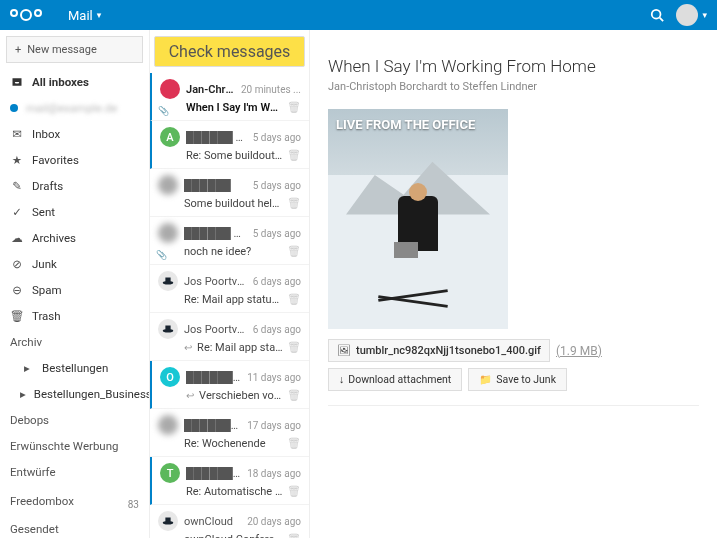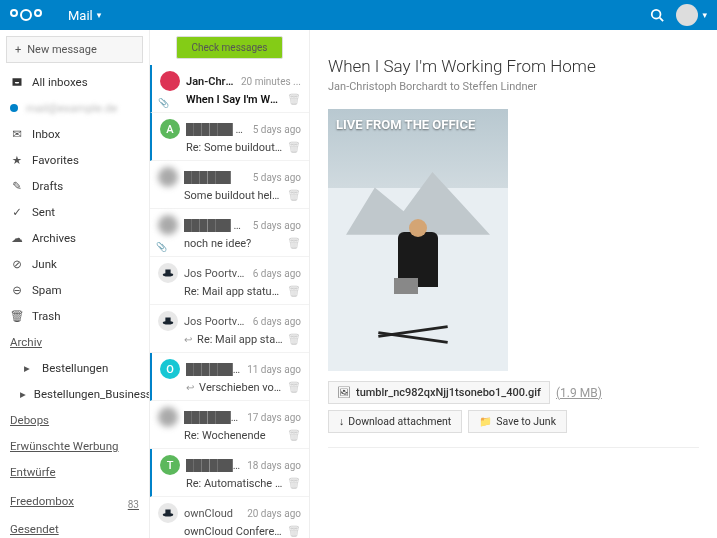--- a/index.html
+++ b/index.html
@@ -14,30 +14,30 @@
 .topbar .spacer { flex: 1; }
 .topbar .search-icon { margin-right: 12px; cursor: pointer; }
 .topbar .avatar { width: 22px; height: 22px; border-radius: 50%; background: #ddd; }
 .topbar .chevron { margin-left: 4px; font-size: 9px; }
 
 .main { display: flex; height: calc(100% - 30px); }
 
 .sidebar { width: 150px; border-right: 1px solid #eee; display: flex; flex-direction: column; overflow-y: auto; }
 .new-msg { margin: 6px; padding: 6px 8px; border: 1px solid #ddd; background: #f7f7f7; cursor: pointer; font-size: 11px; display: flex; align-items: center; gap: 6px; color: #555; }
 .folder-item { padding: 6px 10px; display: flex; align-items: center; gap: 8px; cursor: pointer; font-size: 11.5px; color: #333; }
-.folder-item.bold { font-weight: 400; }
-.folder-item.sub { color: #555; text-decoration: underline; }
+.folder-item.bold { font-weight: 700; }
+.folder-item.sub { color: #555; }
 .folder-item.sub2 { padding-left: 20px; }
 .folder-item .icon { width: 14px; display: inline-flex; justify-content: center; color: #555; }
 .folder-item .count { margin-left: auto; font-size: 10px; color: #888; margin-top: 8px; }
 .blue-dot { width: 8px; height: 8px; background: #0082c9; border-radius: 50%; }
 .blurred { color: #bbb; filter: blur(2px); }
 
 .msglist { width: 160px; border-right: 1px solid #eee; display: flex; flex-direction: column; overflow-y: auto; }
-.check-msgs { margin: 6px auto; padding: 5px 14px; border: 1px solid #ddd; background: #84cc16; font-size: 10px; cursor: pointer; color: #555; border-radius: 2px; }
+.check-msgs { margin: 6px auto; padding: 5px 14px; border: 1px solid #ddd; background: #fde047; font-size: 16px; cursor: pointer; color: #555; border-radius: 2px; }
 .msg-item { padding: 6px 8px; border-bottom: 1px solid #f2f2f2; position: relative; cursor: pointer; }
 .msg-item.active { border-left: 2px solid #0082c9; }
 .msg-item.unread-line { border-left: 2px solid #0082c9; }
 .msg-row1 { display: flex; align-items: center; gap: 6px; }
 .msg-avatar { width: 20px; height: 20px; border-radius: 50%; flex-shrink: 0; display: flex; align-items: center; justify-content: center; color: #fff; font-size: 11px; font-weight: 500; }
 .msg-from { flex: 1; font-size: 11px; color: #555; white-space: nowrap; overflow: hidden; text-overflow: ellipsis; }
 .msg-from.bold { font-weight: 600; color: #222; }
 .msg-date { font-size: 10px; color: #999; }
 .msg-row2 { display: flex; align-items: center; gap: 4px; margin-top: 2px; padding-left: 26px; }
 .msg-subj { flex: 1; font-size: 11px; color: #444; white-space: nowrap; overflow: hidden; text-overflow: ellipsis; }
@@ -47,21 +47,21 @@
 .reply-arrow { color: #999; font-size: 10px; margin-right: 2px; }
 .blur-avatar { filter: blur(3px); background: #999; }
 
 .content { flex: 1; padding: 26px 18px; overflow-y: auto; position: relative; }
 .mail-subject { font-size: 17px; font-weight: 300; color: #333; margin-bottom: 4px; }
 .mail-meta { font-size: 11px; color: #888; margin-bottom: 16px; }
 .mail-body { font-size: 11.5px; color: #333; line-height: 1.5; }
 .mail-body p { margin-bottom: 10px; }
 .mail-body a { color: #000; font-weight: 600; text-decoration: none; }
 
-.embed-img { margin-top: 12px; width: 180px; height: 262px; background: #d0d8de; position: relative; overflow: hidden; }
+.embed-img { margin-top: 12px; width: 180px; height: 220px; background: #d0d8de; position: relative; overflow: hidden; }
 .embed-overlay { position: absolute; top: 8px; left: 8px; color: #fff; font-weight: 700; font-size: 13px; text-shadow: 0 1px 2px rgba(0,0,0,0.5); }
 .ski-scene { position: absolute; inset: 0; }
 .sky { position: absolute; top: 0; left: 0; right: 0; height: 40%; background: linear-gradient(#b8c8d0, #d8e0e4); }
 .snow { position: absolute; bottom: 0; left: 0; right: 0; height: 70%; background: #e8eef2; }
 .mountain { position: absolute; top: 18%; left: 10%; width: 80%; height: 30%; background: #c0c8cc; clip-path: polygon(0 100%, 20% 40%, 40% 70%, 60% 20%, 80% 60%, 100% 100%); }
 .person { position: absolute; bottom: 15%; left: 50%; transform: translateX(-50%); width: 60px; height: 100px; }
 .person .body { width: 40px; height: 55px; background: #1a1a1a; border-radius: 6px 6px 0 0; margin: 0 auto; }
 .person .head { width: 18px; height: 18px; background: #d4a574; border-radius: 50%; margin: -60px auto 0; position: relative; top: -8px; }
 .person .laptop { width: 24px; height: 16px; background: #888; position: absolute; bottom: 38px; left: 6px; }
 .person .skis { position: absolute; bottom: -8px; left: -10px; width: 80px; height: 10px; }

